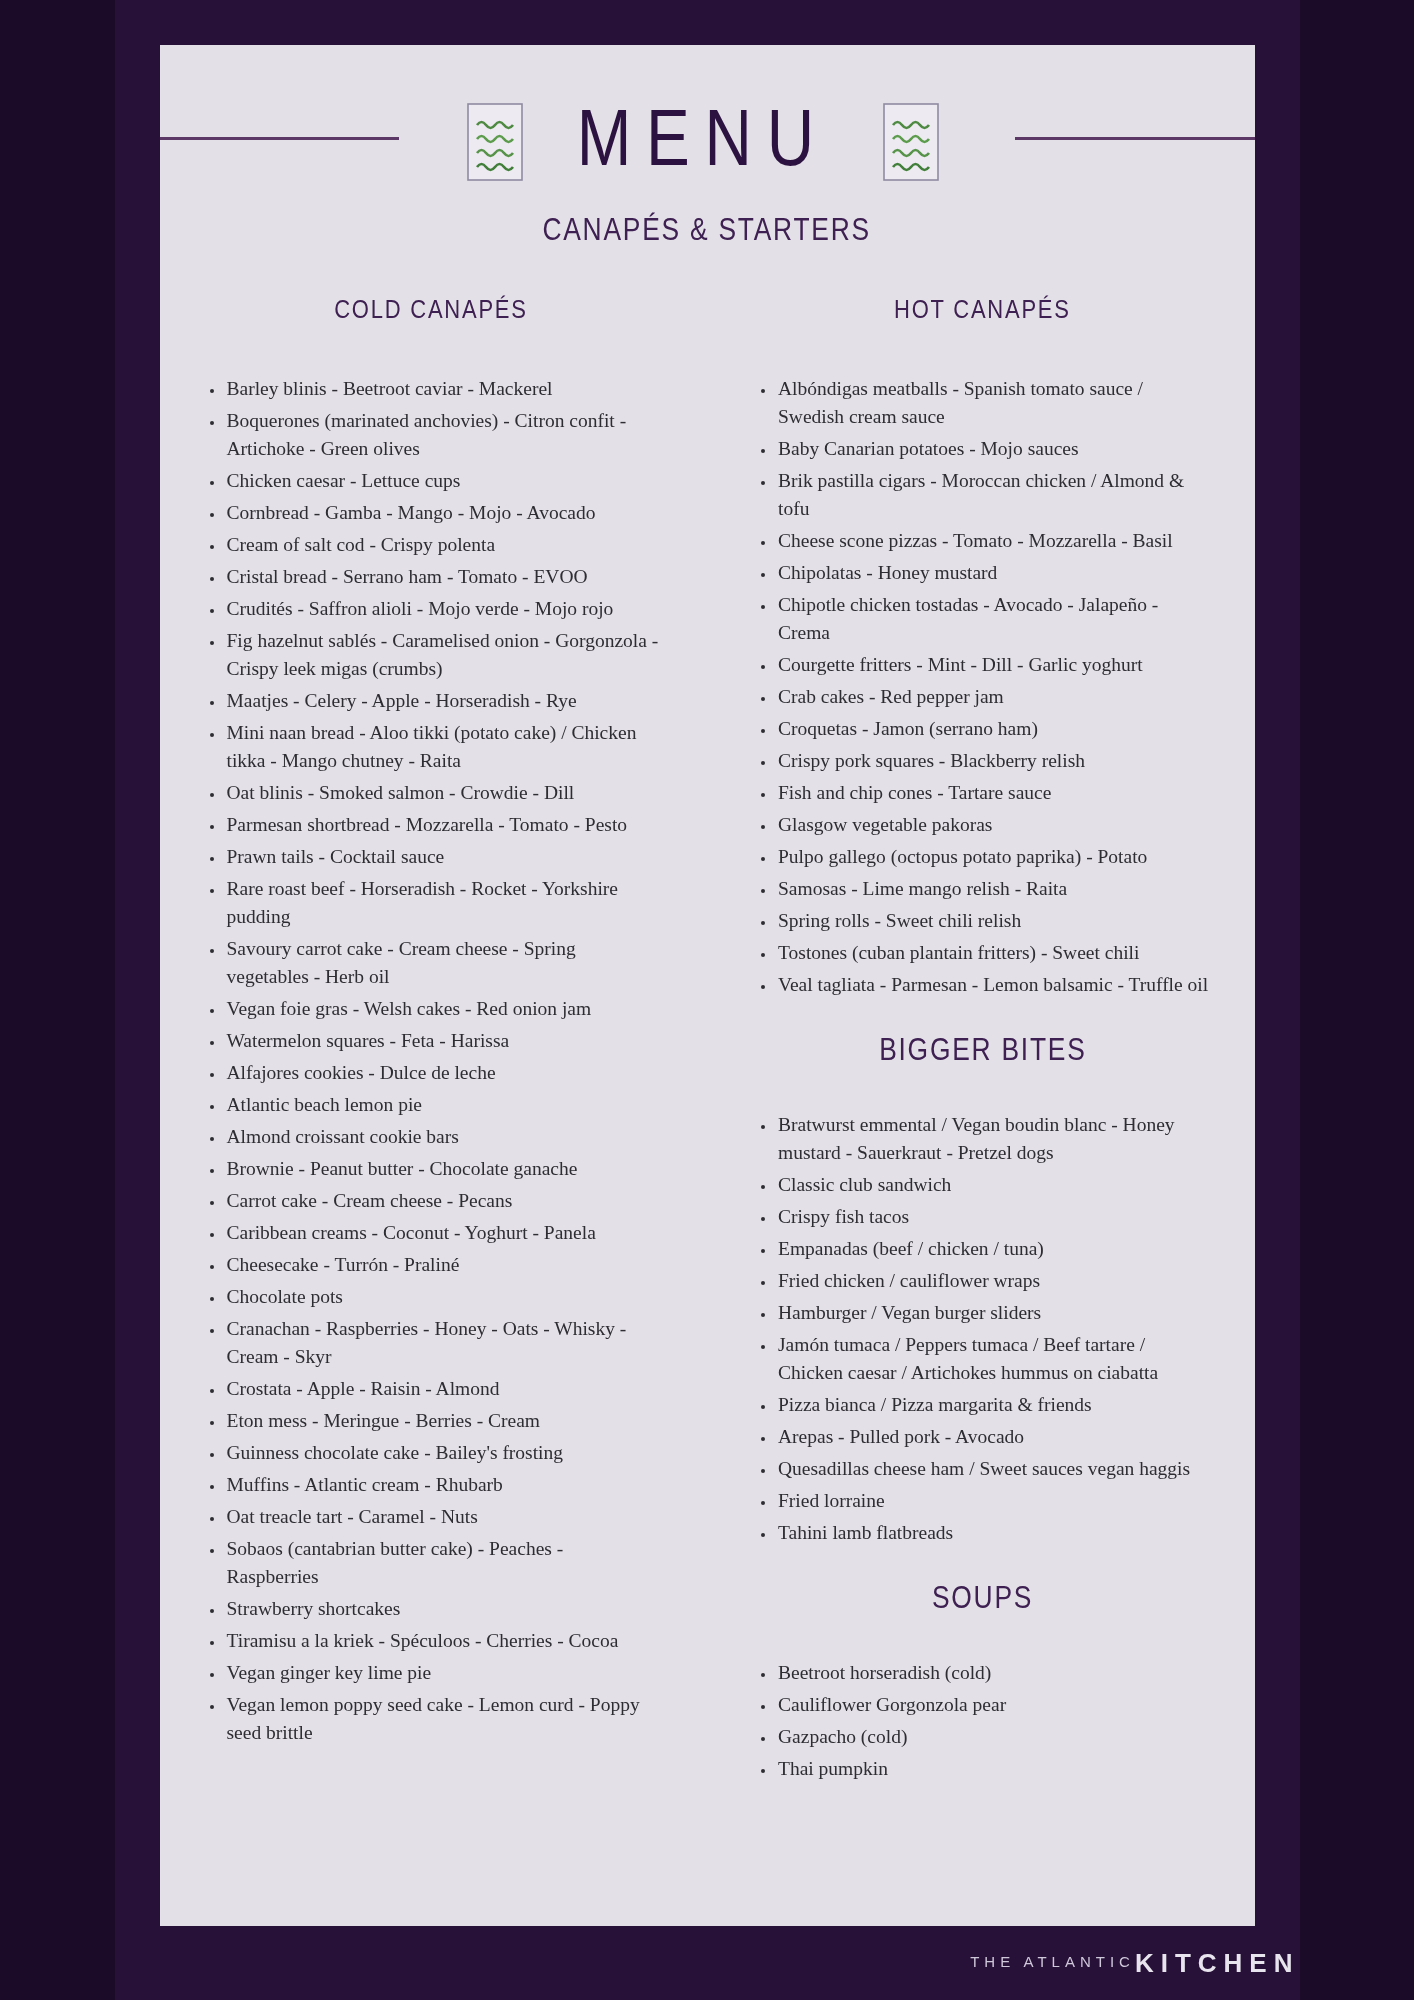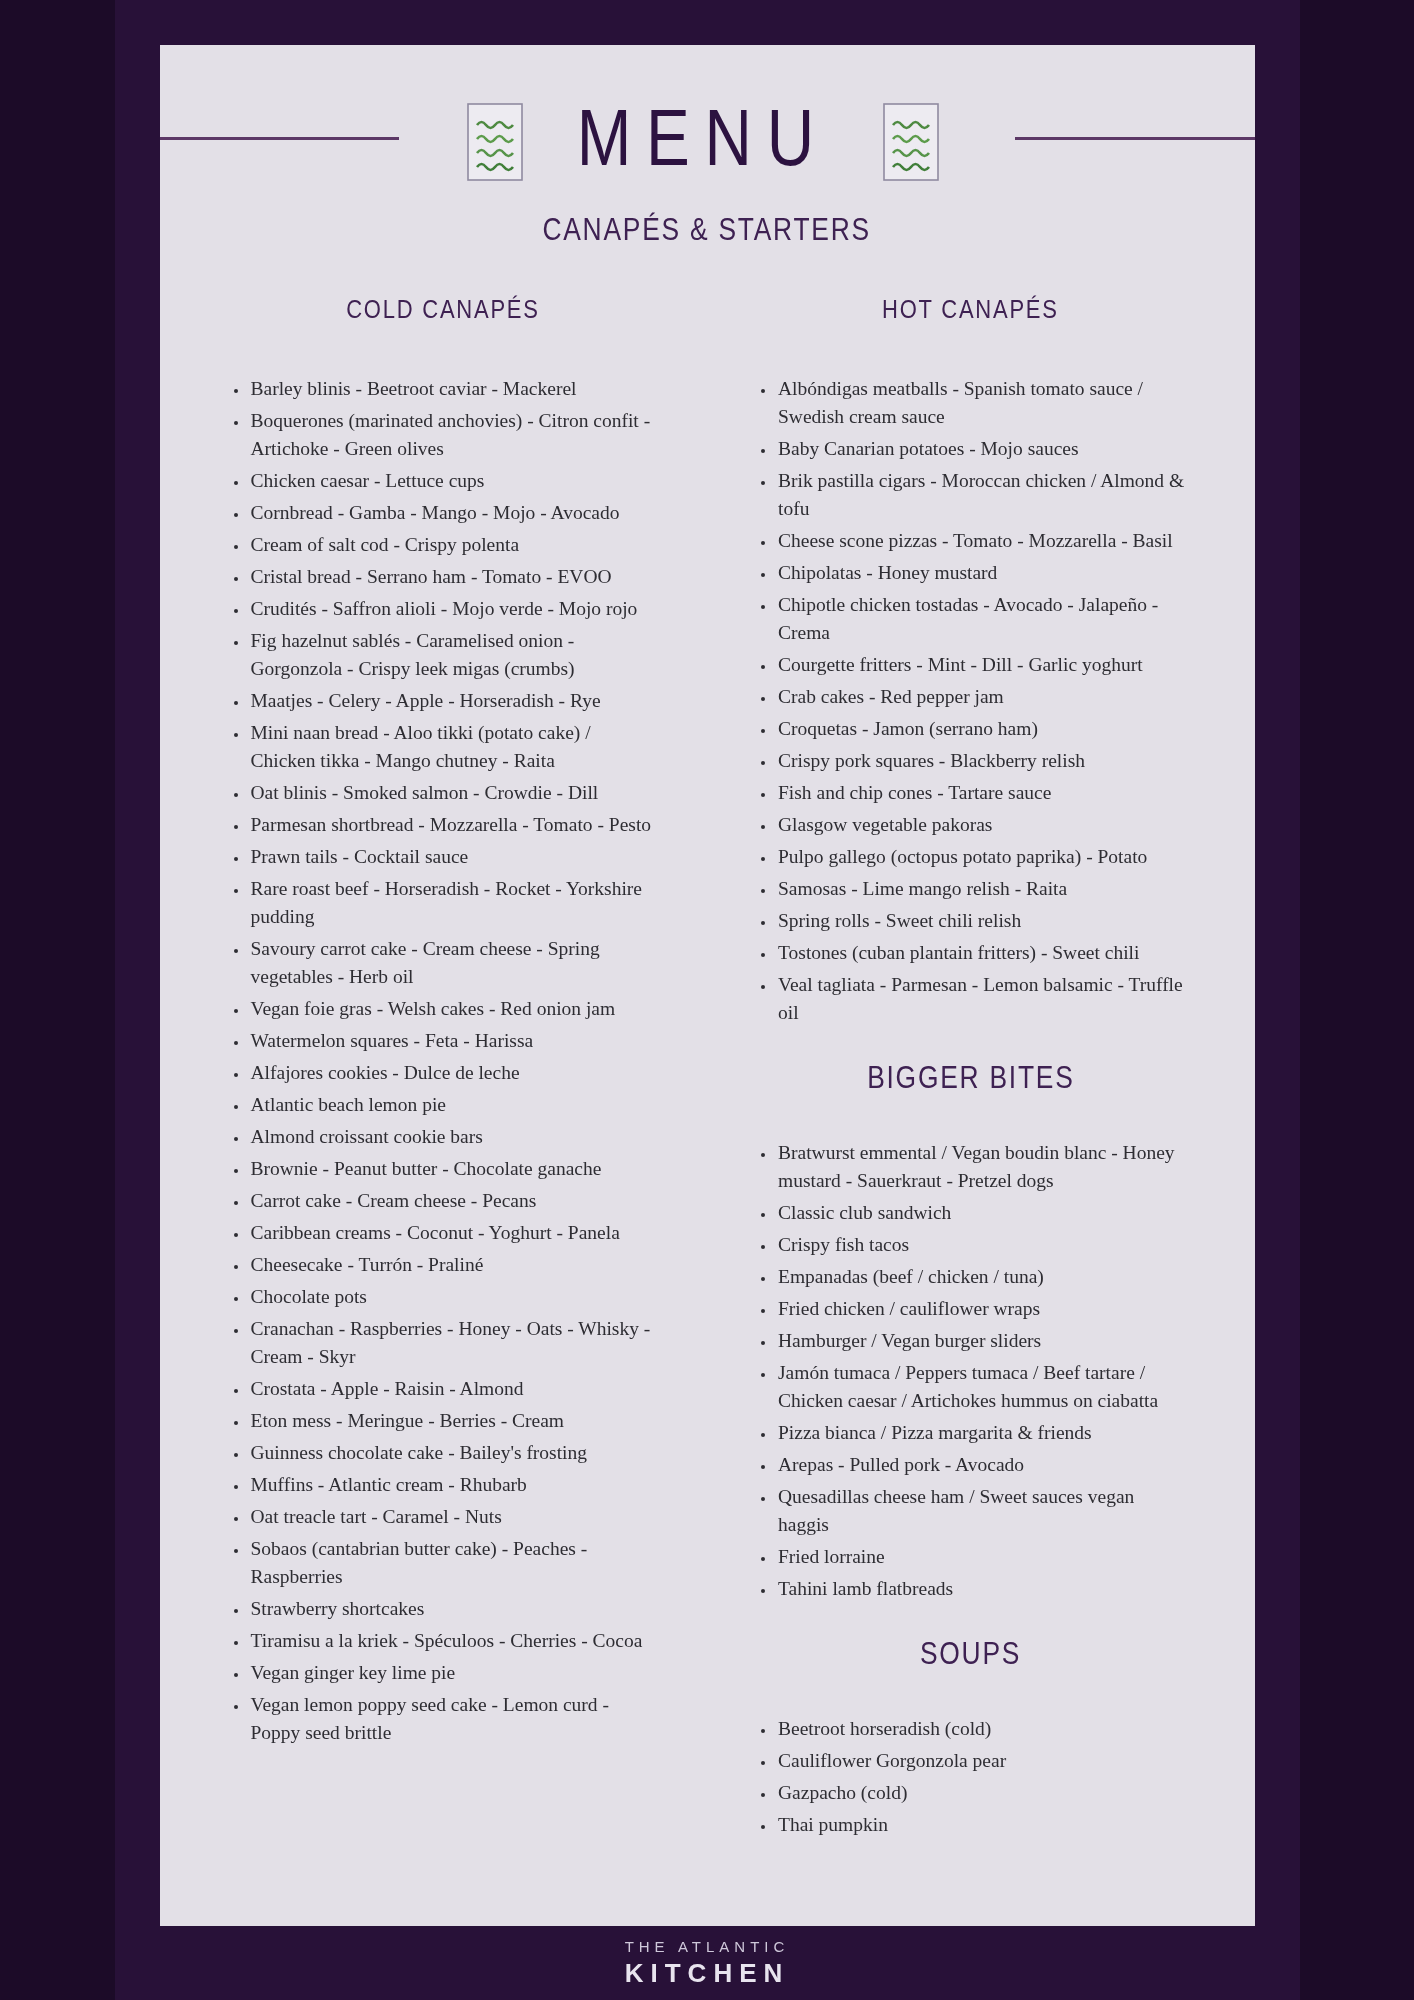--- a/index.html
+++ b/index.html
@@ -30,34 +30,34 @@
   .sec-title,.sub-title{
     text-align:center;color:var(--heading,#3e2152);font-weight:500;margin:0;
   }
   .cond{display:inline-block;transform:scale(0.88,1.06);transform-origin:center;white-space:nowrap;}
   .starters-title{margin-top:58px;font-size:30px;letter-spacing:2px;line-height:40px;}
   .sec-title{font-size:30px;letter-spacing:2px;line-height:40px;margin:30px 0 42px;}
   .sub-title{font-size:25px;letter-spacing:2px;line-height:34px;margin:0 0 50px;}
   
   .columns{
     display:grid;grid-template-columns:1fr 1fr;column-gap:96px;
-    padding:0 68px;margin-top:26px;
+    padding:0 44px;margin-top:26px;
   }
   ul.menu-list{
     margin:0;padding:0 0 0 21px;list-style:disc outside;
     font-family:"Liberation Serif","DejaVu Serif",serif;
     font-size:19.5px;line-height:28px;color:var(--body-text,#2e2d33);
   }
   ul.menu-list li{margin-bottom:4px;padding-left:2px;}
   ul.menu-list li::marker{color:var(--body-text,#2e2d33);font-size:15px;}
   
   .footer{
     position:absolute;left:0;bottom:0;width:100%;height:74px;
-    background:var(--frame,#281138);display:flex;flex-direction:column;
-    align-items:center;justify-content:center;color:var(--footer-text,#e8e4ee);
+    background:var(--frame,#281138);display:flex;
+    align-items:center;justify-content:flex-end;color:var(--footer-text,#e8e4ee);
   }
   .footer-line1{font-size:15px;letter-spacing:5px;color:#cfc8da;margin-bottom:3px;}
   .footer-line2{font-size:26px;letter-spacing:7px;font-weight:700;}
 </style>
 </head>
 <body>
 
 <div class="page">
   <div class="inner">
 

